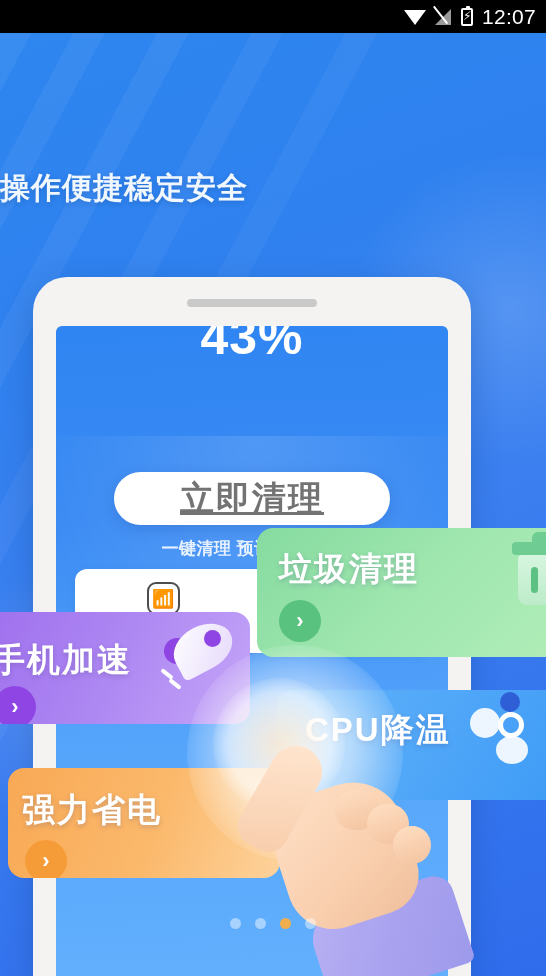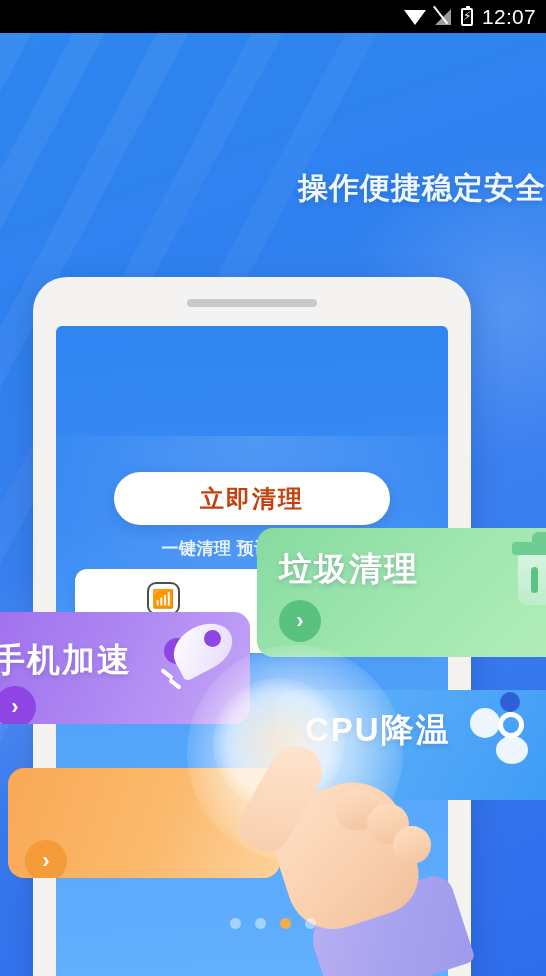--- a/index.html
+++ b/index.html
@@ -132,21 +132,21 @@
     font-size: 55px;
     font-weight: bold;
     letter-spacing: 2px;
     text-shadow: 0 3px 7px rgba(20,70,140,0.35);
     z-index: 10;
   }
   .subline {
     position: absolute;
     left: 0; top: 168px;
     width: 546px;
-    text-align: right;
+    text-align: left;
     color: #f0f7ff;
     font-size: 30px;
     font-weight: bold;
     letter-spacing: 1px;
     text-shadow: 0 2px 5px rgba(20,70,140,0.3);
     z-index: 10;
   }
 
   
   .phone {
@@ -203,25 +203,26 @@
   .clean-btn {
     position: absolute;
     left: 58px; top: 146px;
     width: 276px; height: 53px;
     background: #ffffff;
     border-radius: 27px;
     box-shadow: 0 4px 14px rgba(20,70,150,0.22);
     display: flex;
     align-items: center;
     justify-content: center;
-    color: #c2410c;
-    font-size: 24px;
+    color: #737373;
+    font-size: 34px;
     font-weight: bold;
     letter-spacing: 2px;
     cursor: pointer;
+    text-decoration: underline;
   }
   .clean-hint {
     position: absolute;
     left: 0; top: 211px;
     width: 392px;
     text-align: center;
     font-size: 17px;
     font-weight: bold;
     color: #e8f2ff;
     letter-spacing: 0.5px;
@@ -500,20 +501,21 @@
   <div class="bg-glow glow-b"></div>
 
   <div class="subline">操作便捷稳定安全</div>
 
   <div class="phone">
     <div class="phone-speaker"></div>
 
     <div class="phone-screen">
       <div class="screen-wave"></div>
 
+      <div class="pct">43%</div>
 
       <div class="clean-btn">立即清理</div>
 
       <div class="clean-hint">
         <span>一键清理 预计提速</span><span class="accent">25%</span>
       </div>
 
       <div class="tile-row">
         <div class="tile">
           <div class="tile-ico">📶</div>
@@ -553,20 +555,21 @@
     <div class="card-title">CPU降温</div>
     <div class="bubbles">
       <span class="bub b1"></span>
       <span class="bub b2"></span>
       <span class="bub b3"></span>
       <span class="b-ring"></span>
     </div>
   </div>
 
   <div class="card card-orange">
+    <div class="card-title">强力省电</div>
     <div class="card-arrow">›</div>
   </div>
 
   <div class="tap-glow"></div>
   <div class="tap-glow-in"></div>
   <div class="hand">
     <div class="hand-cuff"></div>
     <div class="hand-palm"></div>
     <div class="hand-k1"></div>
     <div class="hand-k2"></div>

